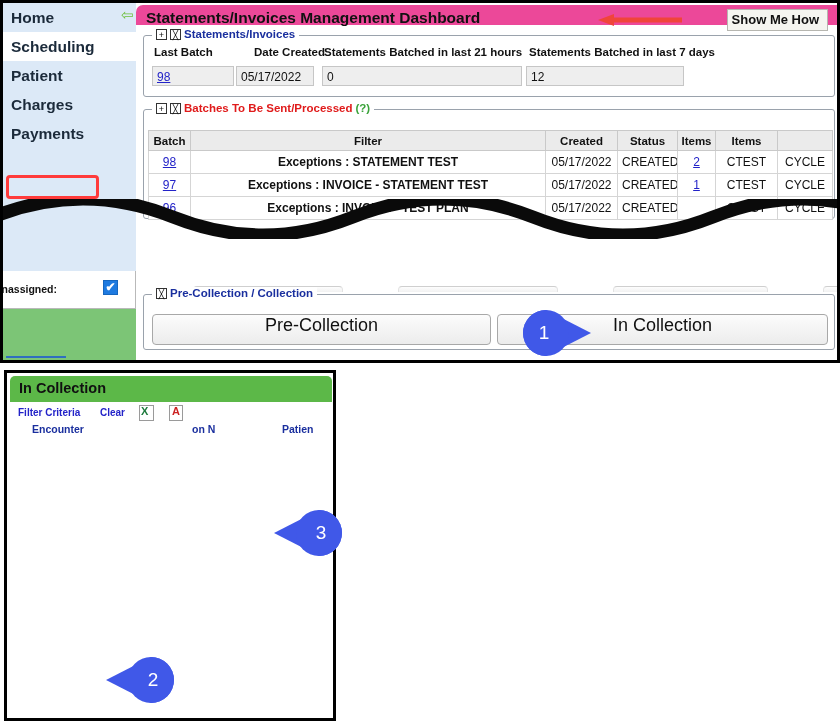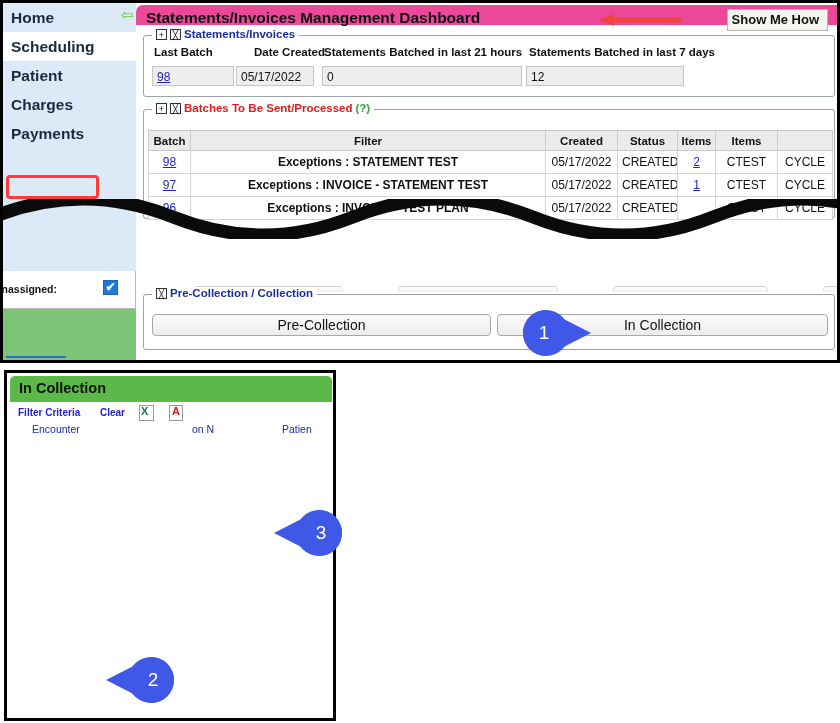--- a/index.html
+++ b/index.html
@@ -266,26 +266,26 @@
     left: 140px; top: 291px;
     width: 692px; height: 56px;
     border: 1px solid #9aa2ac;
     border-radius: 3px;
     box-sizing: border-box;
     background: #fff;
   }
   .big-button {
     position: absolute;
     top: 19px;
-    height: 22px;
+    height: 31px;
     background: linear-gradient(#fcfcfc, #ececec);
     border: 1px solid #a8a8a8;
     border-radius: 4px;
     box-sizing: border-box;
-    font-size: 14px;
+    font-size: 18px;
     color: #111;
     text-align: center;
     line-height: 20px;
     cursor: pointer;
   }
   #btn-precollection { left: 8px; width: 339px; }
   #btn-incollection { left: 353px; width: 331px; }
 
   
   .ghost-tab {
@@ -380,21 +380,21 @@
     font-size: 11px;
     font-weight: bold;
     color: #cc2222;
   }
   
   #ic-filter-headers {
     position: absolute;
     left: 5px; top: 50px;
     width: 320px; height: 22px;
     font-size: 10.5px;
-    font-weight: normal;
+    font-weight: bold;
     color: #1a2f9e;
     text-align: center;
   }
   .ic-fh { position: absolute; white-space: nowrap; }
 
   
   .callout {
     position: absolute;
     pointer-events: none;
   }

